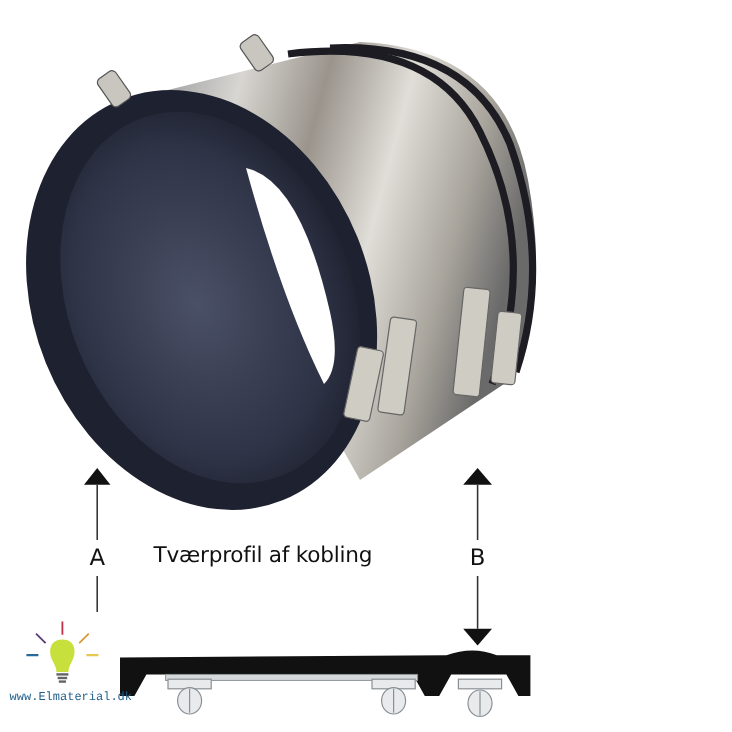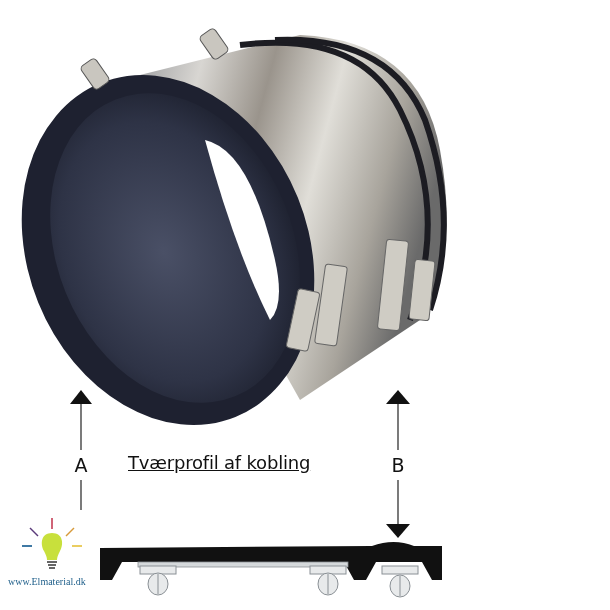--- a/index.html
+++ b/index.html
@@ -1,20 +1,20 @@
 <!DOCTYPE html>
 <html><head>
 <meta charset="utf-8">
 <style>
   html,body{margin:0;padding:0;background:#ffffff;}
   #root{position:relative;width:610px;height:610px;overflow:hidden;background:#fff;font-family:"DejaVu Sans",sans-serif;}
   .abs{position:absolute;}
-  #title{left:128px;top:452px;font-size:18px;color:#111;font-weight:500;letter-spacing:-0.2px;white-space:nowrap;text-decoration:underline;}
+  #title{left:128px;top:452px;font-size:18px;color:#111;font-weight:500;letter-spacing:-0.2px;white-space:nowrap;}
   .lbl{font-size:19px;color:#111;width:24px;text-align:center;}
-  #url{left:8px;top:576px;font-family:Liberation Serif, serif;font-size:10px;color:#1f5f8a;white-space:nowrap;}
+  #url{left:8px;top:576px;font-family:Liberation Mono, monospace;font-size:10px;color:#1f5f8a;white-space:nowrap;}
 </style>
 </head>
 <body>
 
 <div id="root">
 
   <svg class="abs" style="left:0;top:0" width="610" height="440">
     <defs>
       <linearGradient id="steel" x1="0" y1="0" x2="1" y2="0.3">
         <stop offset="0" stop-color="#8a8c90"></stop>

